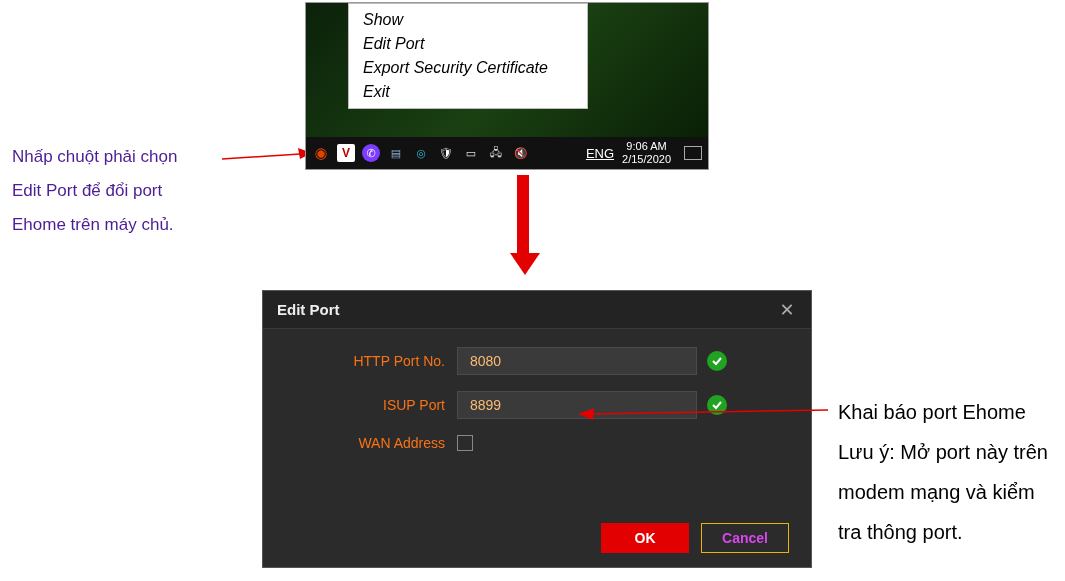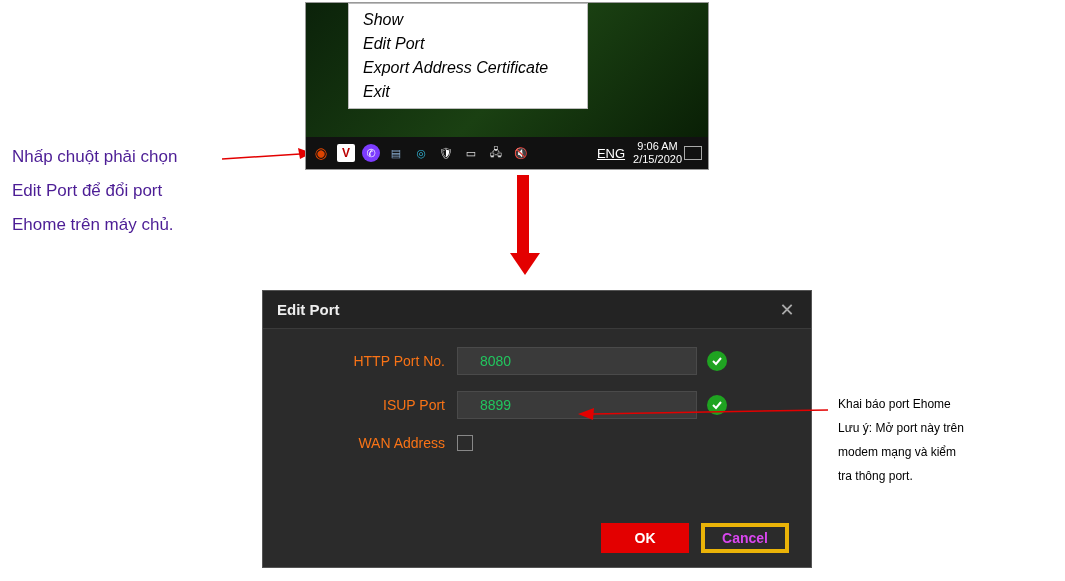--- a/index.html
+++ b/index.html
@@ -20,21 +20,21 @@
     font-size: 17px;
     color: #4c1d95;
     line-height: 2.0;
   }
 
   
   .ann-right {
     position: absolute;
     left: 838px;
     top: 392px;
-    font-size: 12px;
+    font-size: 20px;
     color: #000;
     line-height: 2.0;
   }
 
   
   .topshot {
     position: absolute;
     left: 305px;
     top: 2px;
     width: 404px;
@@ -68,21 +68,21 @@
     align-items: center;
     color: #fff;
     font-size: 11px;
   }
   .tray-icons { display: flex; gap: 7px; margin-left: 6px; align-items: center; }
   .tray-icons span { width: 18px; height: 18px; display:inline-flex; align-items:center; justify-content:center; }
   .ic-red { color:#d40; font-size:15px; }
   .ic-box { background:#fff; color:#b00; width:16px; height:16px; font-weight:bold; font-size:12px; border-radius:2px;}
   .ic-viber { background:#7d3cff; border-radius:50%; color:#fff; font-size:11px;}
   .taskbar .lang { margin-left:auto; margin-right:8px; font-size:13px;text-decoration:underline; }
-  .taskbar .clock { text-align:center; line-height:1.2; font-size:11px; margin-right:2px;}
+  .taskbar .clock { text-align:center; line-height:1.2; font-size:11px; margin-right:13px;}
   .taskbar .notif { width:18px; height:14px; border:1px solid #aaa; margin-right:6px;}
 
   
   .arrow-down {
     position: absolute;
     left: 510px;
     top: 175px;
     width: 26px;
     height: 100px;
   }
@@ -130,41 +130,41 @@
   }
   .dlg-title { font-size: 15px; font-weight: 600; color:#eee; }
   .dlg-close { margin-left:auto; color:#aaa; font-size:18px; cursor:pointer; width:20px; text-align:center;}
 
   .dlg-body { padding: 18px 24px 0 24px; }
   .form-row { display:flex; align-items:center; margin-bottom:16px; }
   .form-label { width: 170px; text-align:right; font-size:14px; color:#f97316; padding-right:12px;}
   .form-input {
     width: 240px; height:28px;
     background:#3a3a3a; border:1px solid #4a4a4a;
-    color:#22c55e; font-size:14px; padding:0 22px;
+    color:#fdba74; font-size:14px; padding:0 12px;
   }
   .check-icon {
     width:20px; height:20px; border-radius:50%;
     background:#1fa321; margin-left:10px;
     display:inline-flex; align-items:center; justify-content:center;
     color:#fff;
   }
   .check-icon svg { width:12px; height:12px; }
   .form-checkbox {
     width:16px; height:16px; border:1px solid #888; background:#2b2b2b;
   }
 
   .dlg-footer {
     position:absolute; bottom:14px; right:22px;
     display:flex; gap:12px;
   }
   .btn {
     width:88px; height:30px; font-size:14px; font-weight:600;
     display:inline-flex; align-items:center; justify-content:center;
-    cursor:pointer; border:4px solid #eab308;
+    cursor:pointer; border:1px solid #eab308;
   }
   .btn-ok { background:#e30000; color:#fff; border-color:#e30000;}
   .btn-cancel { background:#2b2b2b; color:#d946ef; }
 </style>
 </head>
 <body>
 
 <div class="ann-left">
   <div>Nhấp chuột phải chọn</div>
   <div>Edit Port để đổi port</div>
@@ -175,21 +175,21 @@
   <svg viewBox="0 0 90 20">
     <line x1="0" y1="12" x2="78" y2="7" stroke="#e30000" stroke-width="1.5"></line>
     <polygon points="90,6 76,1 78,12" fill="#e30000"></polygon>
   </svg>
 </div>
 
 <div class="topshot">
   <div class="context-menu">
     <div class="context-item">Show</div>
     <div class="context-item">Edit Port</div>
-    <div class="context-item">Export Address Certificate</div>
+    <div class="context-item">Export Security Certificate</div>
     <div class="context-item">Exit</div>
   </div>
   <div class="taskbar">
     <div class="tray-icons">
       <span class="ic-red">◉</span>
       <span class="ic-box">V</span>
       <span class="ic-viber">✆</span>
       <span style="color:#8ac;">▤</span>
       <span style="color:#3bd;">◎</span>
       <span style="color:#fff;">🛡</span>

